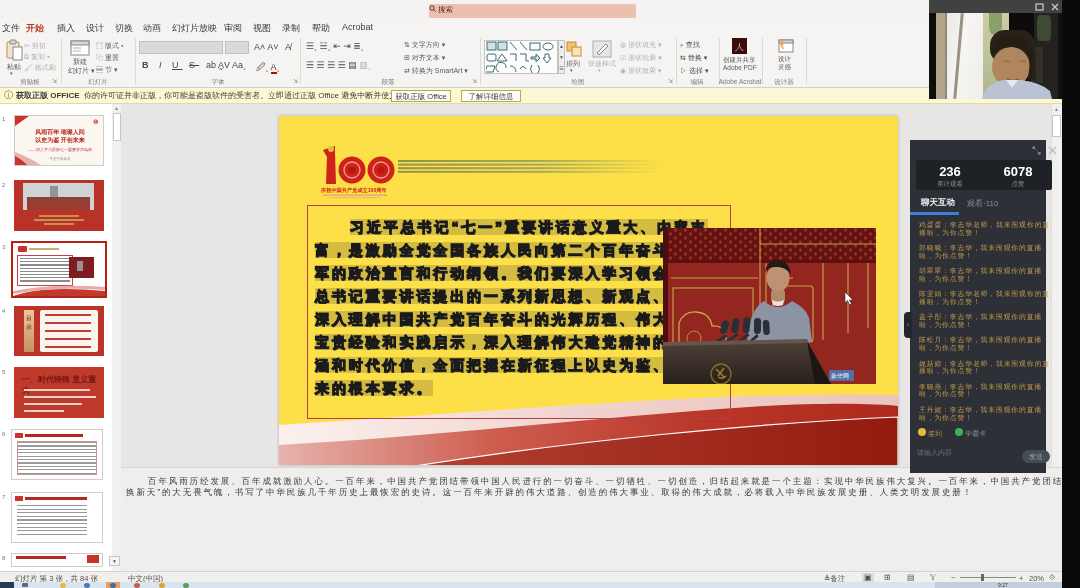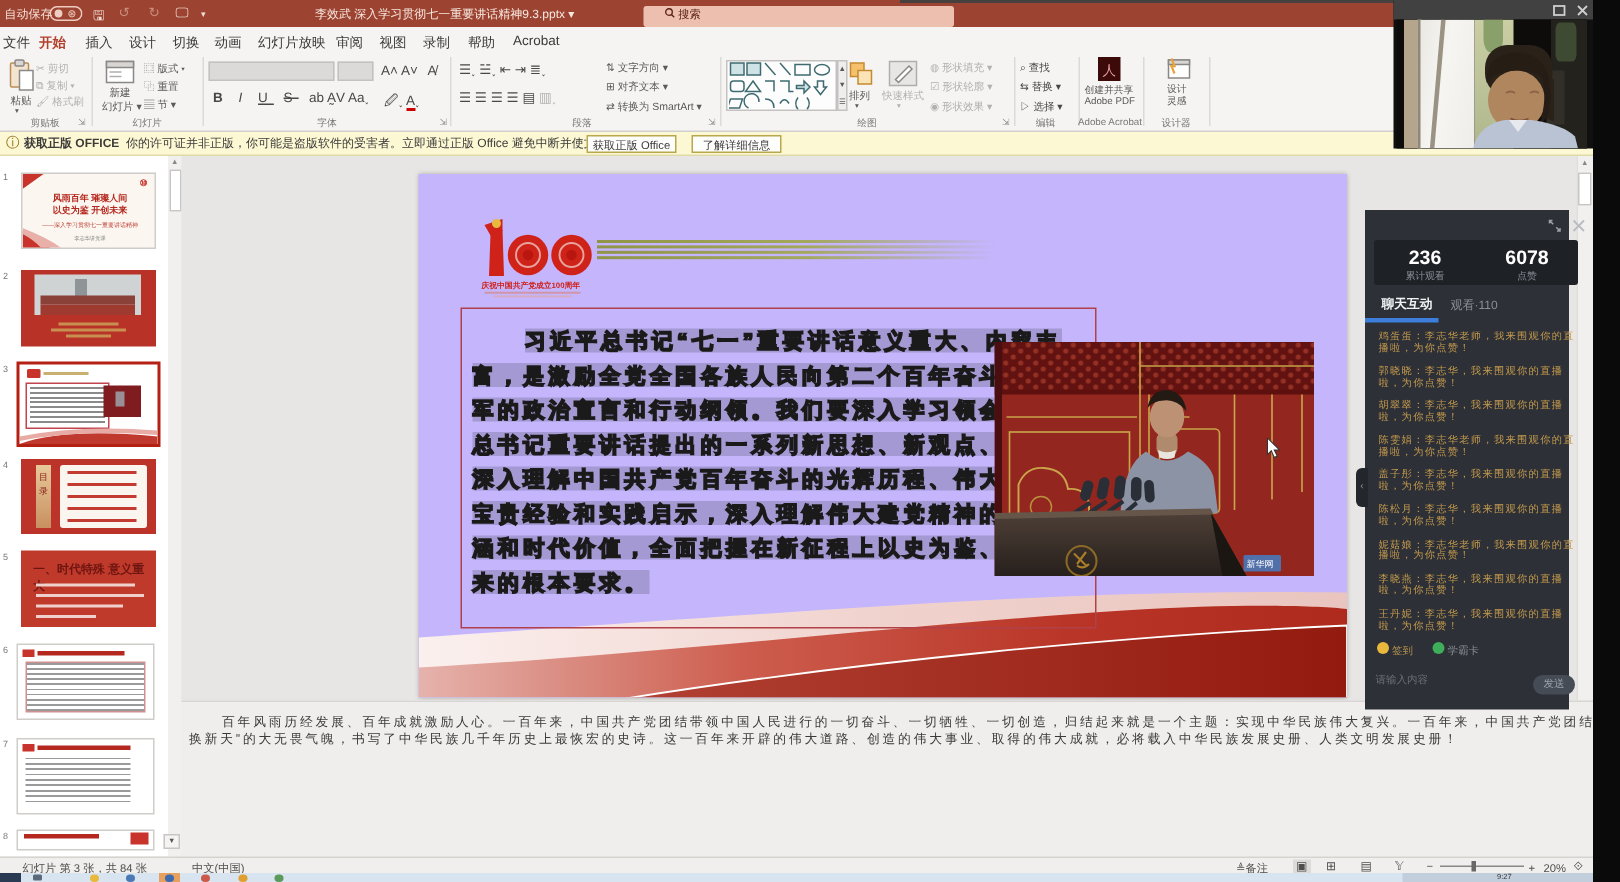--- a/index.html
+++ b/index.html
@@ -1,58 +1,43 @@
 <!DOCTYPE html>
 <html><head><meta charset="utf-8"><style>
 *{margin:0;padding:0;box-sizing:border-box}
 html,body{width:1080px;height:588px;overflow:hidden;background:#0a0a0a}
 body{font-family:"Liberation Sans",sans-serif;position:relative}
 .abs{position:absolute}
 #ppt{position:absolute;left:0;top:0;width:1062px;height:588px;background:#f5f3f2}
 
 #tbar{position:absolute;left:0;top:0;width:1062px;height:18px;background:#9c4431;color:#f5ded6;font-size:8px}
 #tbar .tt{position:absolute;left:210px;top:4px;width:150px;color:#f8e8e2;font-size:8px;white-space:nowrap}
-#search{position:absolute;left:429px;top:4px;width:207px;height:14px;background:#edbfae;border-radius:2px;color:#5a2012;font-size:7.5px;line-height:11px;padding-left:14px}
+#search{position:absolute;left:429px;top:4px;width:207px;height:14px;background:#edbfae;border-radius:2px;color:#5a2012;font-size:7.5px;line-height:11px;padding-left:0}
 
 #tabs{position:absolute;left:0;top:18px;width:1062px;height:17px;background:#f6f4f3;font-size:9px;color:#3b3a39}
 #tabs span{position:absolute;top:4px}
 
 #ribbon{position:absolute;left:0;top:35px;width:1062px;height:53px;background:#f6f4f3;border-bottom:1px solid #d2d0ce;font-size:7px;color:#5c5a58}
 .glabel{position:absolute;top:43px;font-size:6.5px;color:#7a7874;transform:translateX(-50%)}
 .gdiv{position:absolute;top:3px;width:1px;height:46px;background:#dcdad7}
 
 #ybar{position:absolute;left:0;top:88px;width:1062px;height:16px;background:#fdf8d4;border-bottom:1px solid #e0d9a8;font-size:8px;color:#3b3a39;line-height:15px}
 
 #thumbs{position:absolute;left:0;top:104px;width:121px;height:467px;background:#fff;border-right:1px solid #dddbd8}
 #canvas{position:absolute;left:121px;top:104px;width:941px;height:363px;background:#e8e6e5}
-#slide{position:absolute;left:158px;top:12px;width:619px;height:349px;background:#c4b5fd;box-shadow:0 0 3px rgba(0,0,0,.25);overflow:hidden}
+#slide{position:absolute;left:158px;top:12px;width:619px;height:349px;background:#fde047;box-shadow:0 0 3px rgba(0,0,0,.25);overflow:hidden}
 #notes{position:absolute;left:121px;top:467px;width:941px;height:104px;background:#efeeec;border-top:1px solid #d8d6d3;overflow:hidden}
 #sbar{position:absolute;left:0;top:571px;width:1062px;height:11px;background:#f0efed;border-top:1px solid #d5d3d0;font-size:7.5px;color:#514f4d}
 #task{position:absolute;left:0;top:582px;width:1062px;height:6px;background:#d9e4f1}
 
 #cam{position:absolute;left:929px;top:0;width:133px;height:99px;background:#101010}
 #chat{position:absolute;left:910px;top:140px;width:136px;height:333px;background:#2d3036;font-size:7px}
 .bl{background:rgba(45,45,45,0.2)}
 </style></head><body>
 <div id="ppt">
-<div id="tbar">
- <span class="abs" style="left:3px;top:4px">自动保存</span>
- <svg class="abs" style="left:33px;top:4px" width="22" height="10" viewBox="0 0 22 10">
-        <rect x="0.5" y="0.5" width="21" height="9" rx="4.5" fill="none" stroke="#f0cdc2" stroke-width="1"></rect>
-        <circle cx="6" cy="5" r="2.6" fill="#f0cdc2"></circle>
-        <text x="15" y="7.5" font-size="7" fill="#f0cdc2" text-anchor="middle">⊛</text>
-      </svg>
- <span class="abs" style="left:62px;top:3px;font-size:9px">🖫</span>
- <span class="abs" style="left:79px;top:3px;font-size:9px;color:#c98d7c">↺</span>
- <span class="abs" style="left:99px;top:3px;font-size:9px;color:#c98d7c">↻</span>
- <span class="abs" style="left:117px;top:3px;font-size:9px">🖵</span>
- <span class="abs" style="left:134px;top:5px;font-size:6px">▾</span>
- <span class="tt">李效武 深入学习贯彻七一重要讲话精神9.3.pptx ▾</span>
- <div style="position:absolute;left:600px;top:0;width:330px;height:2px;background:#46413f"></div>
-</div>
 <div id="search"><svg width="7" height="8" viewBox="0 0 7 8" style="vertical-align:-1px">
         <circle cx="3" cy="3" r="2.2" fill="none" stroke="#5a2012" stroke-width="0.9"></circle>
         <line x1="4.6" y1="4.6" x2="6.5" y2="6.5" stroke="#5a2012" stroke-width="0.9"></line>
       </svg> 搜索</div>
 <div id="tabs">
  <span style="left:2px">文件</span>
  <span style="left:26px;color:#b1402c;font-weight:bold;border-bottom:2px solid #b1402c;padding-bottom:2px">开始</span>
  <span style="left:57px">插入</span>
  <span style="left:86px">设计</span>
  <span style="left:115px">切换</span>

